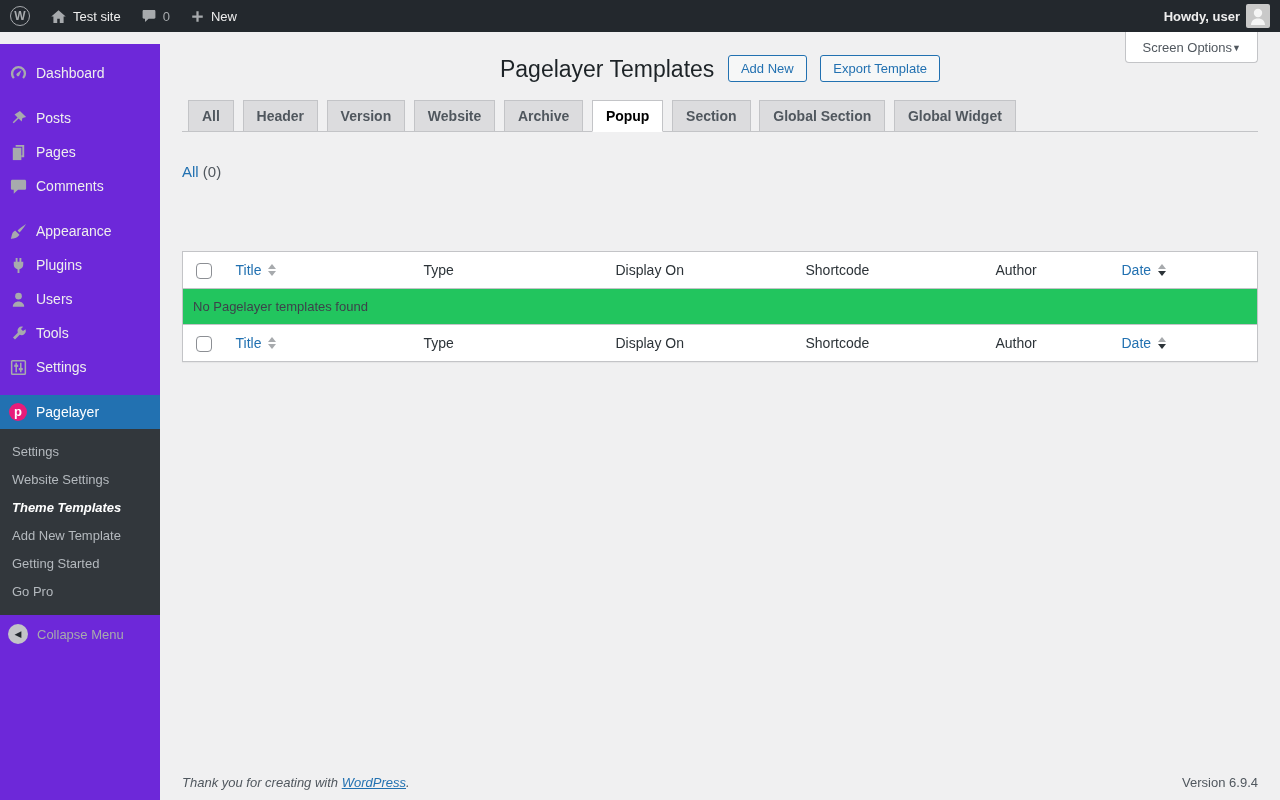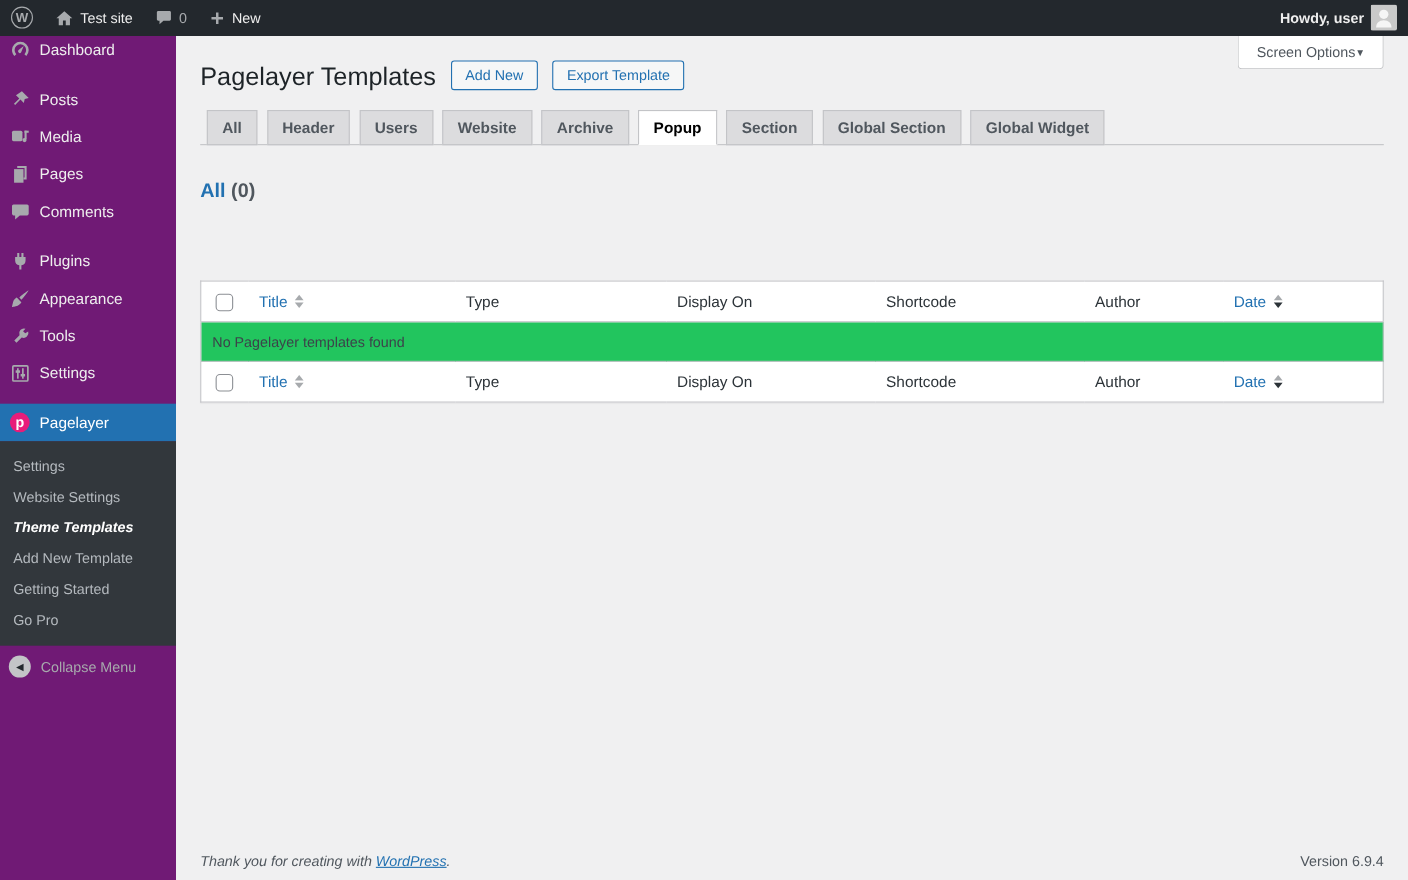--- a/index.html
+++ b/index.html
@@ -13,21 +13,21 @@
   .ab-right { margin-left: auto; display: flex; align-items: stretch; font-weight: bold; }
   .ab-item { display: flex; align-items: center; gap: 6px; padding: 0 10px; color: #eeeeee; font-size: 13px; cursor: pointer; }
   .ab-item svg { display: block; }
   .ab-icon { color: #a7aaad; }
   .wplogo { width: 20px; height: 20px; border: 1.5px solid #a7aaad; border-radius: 50%; color: #a7aaad; font-size: 12px; font-weight: bold; display: flex; align-items: center; justify-content: center; line-height: 1; }
   .ab-count { color: #a7aaad; }
   .howdy-label { color: #eeeeee; }
   .avatar { width: 24px; height: 24px; display: block; border-radius: 2px; overflow: hidden; }
 
   
-  .sidebar { position: fixed; top: 16px; left: 0; bottom: 0; width: 184px; background: #701a75; }
+  .sidebar { position: fixed; top: 44px; left: 0; bottom: 0; width: 184px; background: #6d28d9; }
   .menu { list-style: none; padding-top: 12px; }
   .menu-item { height: 34px; display: flex; align-items: center; padding-left: 8px; gap: 8px; color: #eeeeee; font-size: 14px; cursor: pointer; position: relative; }
   .menu-item .micon { width: 20px; height: 20px; color: #a7aaad; flex: 0 0 20px; display: flex; align-items: center; justify-content: center; }
   .menu-sep { height: 11px; }
   .menu-item.current { background: #2271b1; color: #ffffff; }
   .menu-item.current .micon { color: #ffffff; }
   .pl-badge { width: 18px; height: 18px; border-radius: 50%; background: #e81c7a; color: #ffffff; font-weight: bold; font-size: 13px; display: flex; align-items: center; justify-content: center; line-height: 1; padding-bottom: 1px; }
   .menu-arrow { position: absolute; right: 0; top: 50%; margin-top: -9px; width: 0; height: 0; border: 9px solid transparent; border-right-color: #f0f0f1; border-left-width: 0; }
   .submenu { list-style: none; background: #32373c; padding: 8px 0 10px; }
   .submenu li { height: 28px; display: flex; align-items: center; padding-left: 12px; font-size: 13px; color: #b4b9be; cursor: pointer; }
@@ -35,29 +35,29 @@
   .collapse-btn { height: 34px; display: flex; align-items: center; gap: 9px; padding-left: 8px; color: #a7aaad; font-size: 13px; cursor: pointer; margin-top: 2px; }
   .collapse-icon { width: 20px; height: 20px; border-radius: 50%; background: #c3c4c7; color: #23282d; display: flex; align-items: center; justify-content: center; font-size: 9px; line-height: 1; }
 
   
   .content { position: absolute; left: 160px; top: 32px; width: 1120px; height: 768px; background: #f0f0f1; }
   .wrap { padding: 0 22px; position: relative; }
 
   .screen-options { position: absolute; top: 0; right: 22px; background: #ffffff; border: 1px solid #c3c4c7; border-top: none; border-radius: 0 0 4px 4px; padding: 8px 16px 7px; color: #50575e; font-size: 13px; display: flex; align-items: center; gap: 0; cursor: pointer; }
   .so-caret { font-size: 9px; color: #50575e; }
 
-  .page-head { padding-top: 22px; }
+  .page-head { padding-top: 22px; text-align: center; }
   h1.page-title { display: inline; font-size: 23px; font-weight: 400; color: #1d2327; line-height: 30px; }
   .page-title-action { display: inline-block; margin-left: 10px; padding: 5px 12px; border: 1px solid #2271b1; border-radius: 3px; background: #f6f7f7; color: #2271b1; font-size: 13px; cursor: pointer; position: relative; top: -4px; }
 
   .nav-tab-wrapper { margin-top: 14px; border-bottom: 1px solid #c3c4c7; padding-left: 6px; }
   .nav-tab { display: inline-block; margin: 0 5px -1px 0; padding: 7px 13px; background: #dcdcde; border: 1px solid #c3c4c7; color: #50575e; font-size: 14px; font-weight: bold; cursor: pointer; white-space: nowrap; }
   .nav-tab-active { background: #ffffff; color: #000000; border-bottom: 1px solid #ffffff; }
 
-  .subsubsub { margin-top: 31px; font-size: 18px; font-weight: bold; }
+  .subsubsub { margin-top: 31px; font-size: 15px; }
   .subsubsub a { color: #2271b1; }
   .subsubsub .count { color: #50575e; }
 
   table.list-table { width: 100%; margin-top: 71px; border: 1px solid #c3c4c7; background: #ffffff; border-collapse: collapse; box-shadow: 0 1px 1px rgba(0,0,0,.04); }
   .list-table th, .list-table td { text-align: left; vertical-align: middle; padding: 8px 10px; font-weight: 400; }
   .list-table thead tr { border-bottom: 1px solid #c3c4c7; }
   .list-table tfoot tr { border-top: 1px solid #c3c4c7; }
   .list-table th { font-size: 14px; color: #2c3338; height: 37px; }
   .col-cb { width: 43px; }
   .col-title { width: 188px; }
@@ -140,61 +140,59 @@
       <span class="micon">
         <svg width="19" height="19" viewBox="0 0 20 20">
             <path fill="currentColor" d="M11.5 2 18 8.5l-3.8.9-.9 3.8-3.2-3.2L5 15.1 3.9 14l5.1-5.1L5.8 5.8z"></path>
           </svg>
       </span>
       <span>Posts</span>
     </li>
     <li class="menu-item">
       <span class="micon">
         <svg width="19" height="19" viewBox="0 0 20 20">
-            <rect x="2" y="4" width="10" height="10" rx="1.5" fill="currentColor"></rect>
-            <rect x="14" y="4" width="2" height="8" fill="currentColor"></rect>
-            <circle cx="14" cy="13" r="2" fill="currentColor"></circle>
-            <rect x="14" y="4" width="4" height="2" fill="currentColor"></rect>
-          </svg>
-      </span>
-      <span>Media</span>
-    </li>
-    <li class="menu-item">
-      <span class="micon">
-        <svg width="19" height="19" viewBox="0 0 20 20">
             <path fill="currentColor" d="M7 2h9v13h-3v-2h1V4H7z"></path>
             <rect x="4" y="5" width="9" height="13" fill="currentColor"></rect>
           </svg>
       </span>
       <span>Pages</span>
     </li>
     <li class="menu-item">
       <span class="micon">
         <svg width="19" height="19" viewBox="0 0 20 20">
             <path fill="currentColor" d="M3.5 3h13c.8 0 1.5.7 1.5 1.5V12c0 .8-.7 1.5-1.5 1.5H9.5L5 17.5v-4H3.5C2.7 13.5 2 12.8 2 12V4.5C2 3.7 2.7 3 3.5 3z"></path>
           </svg>
       </span>
       <span>Comments</span>
     </li>
     <li class="menu-sep"></li>
     <li class="menu-item">
       <span class="micon">
         <svg width="19" height="19" viewBox="0 0 20 20">
+            <path fill="currentColor" d="M18 2s-5.3 3.2-9 7l2 2c3.8-3.7 7-9 7-9zM7.8 10.2 6.5 9S3.9 10.6 3.3 12.6 2 18 2 18s3.4-.7 5.4-1.3 3.6-3.2 3.6-3.2l-1.3-1.3z"></path>
+          </svg>
+      </span>
+      <span>Appearance</span>
+    </li>
+    <li class="menu-item">
+      <span class="micon">
+        <svg width="19" height="19" viewBox="0 0 20 20">
             <path fill="currentColor" d="M7 2v4H5v3a5 5 0 0 0 4 4.9V18h2v-4.1A5 5 0 0 0 15 9V6h-2V2h-2v4H9V2z"></path>
           </svg>
       </span>
       <span>Plugins</span>
     </li>
     <li class="menu-item">
       <span class="micon">
         <svg width="19" height="19" viewBox="0 0 20 20">
-            <path fill="currentColor" d="M18 2s-5.3 3.2-9 7l2 2c3.8-3.7 7-9 7-9zM7.8 10.2 6.5 9S3.9 10.6 3.3 12.6 2 18 2 18s3.4-.7 5.4-1.3 3.6-3.2 3.6-3.2l-1.3-1.3z"></path>
-          </svg>
-      </span>
-      <span>Appearance</span>
+            <circle cx="10" cy="6.5" r="3.5" fill="currentColor"></circle>
+            <path fill="currentColor" d="M4 17.5c0-3.3 2.7-5.5 6-5.5s6 2.2 6 5.5z"></path>
+          </svg>
+      </span>
+      <span>Users</span>
     </li>
     <li class="menu-item">
       <span class="micon">
         <svg width="19" height="19" viewBox="0 0 20 20">
             <path fill="currentColor" d="M17.5 5.6a4.6 4.6 0 0 1-6.2 5.7l-5 5-2.1-2.1 5-5a4.6 4.6 0 0 1 5.7-6.2L12.6 5.3l2.1 2.1z"></path>
           </svg>
       </span>
       <span>Tools</span>
     </li>
     <li class="menu-item">
@@ -253,21 +251,21 @@
   <div class="wrap">
     <div class="page-head">
       <h1 class="page-title">Pagelayer Templates</h1>
       <a class="page-title-action">Add New</a>
       <a class="page-title-action">Export Template</a>
     </div>
 
     <div class="nav-tab-wrapper">
       <a class="nav-tab">All</a>
       <a class="nav-tab">Header</a>
-      <a class="nav-tab">Users</a>
+      <a class="nav-tab">Version</a>
       <a class="nav-tab">Website</a>
       <a class="nav-tab">Archive</a>
       <a class="nav-tab nav-tab-active">Popup</a>
       <a class="nav-tab">Section</a>
       <a class="nav-tab">Global Section</a>
       <a class="nav-tab">Global Widget</a>
     </div>
 
     <div class="subsubsub">
       <a>All</a>

